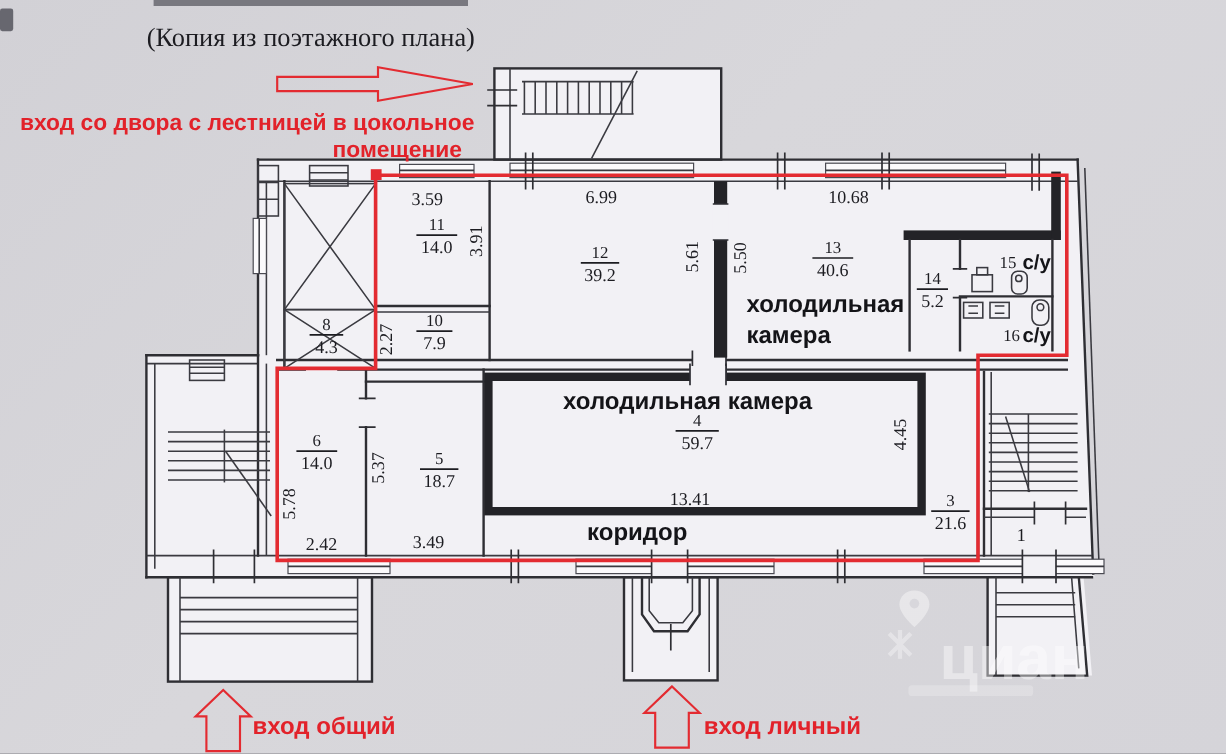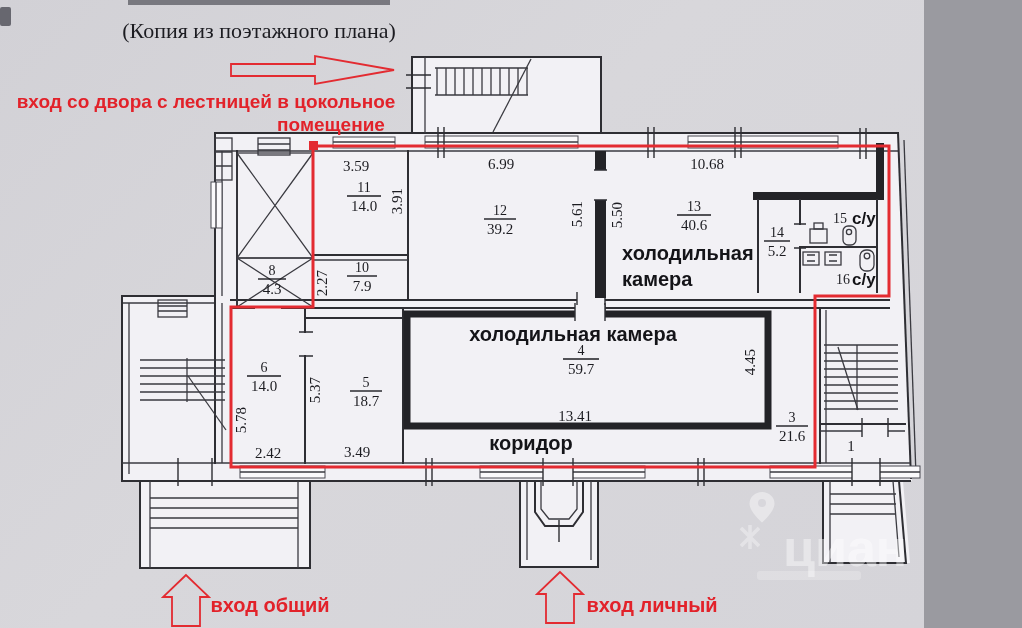--- a/index.html
+++ b/index.html
@@ -1,16 +1,16 @@
 <!DOCTYPE html>
 <html><head>
 <meta charset="utf-8">
 <style>
   html,body{margin:0;padding:0;background:#9a9aa0;}
-  #stage{position:relative;width:924px;height:628px;overflow:hidden;
+  #stage{position:relative;width:1022px;height:628px;overflow:hidden;
          background:linear-gradient(135deg,#d2d1d6 0%,#d8d7db 45%,#d5d4d9 100%);
          font-family:"Liberation Sans",sans-serif;}
   svg{position:absolute;left:0;top:0;}
   .wall{stroke:#2e2e33;stroke-width:2;fill:none;stroke-linecap:square;}
   .wallthin{stroke:#3a3a40;stroke-width:1.3;fill:none;}
   .wallthick{stroke:#232327;stroke-width:7;fill:none;}
   .fillroom{fill:#f2f1f5;}
   .win{fill:#fbfafc;stroke:#4a4a52;stroke-width:1;}
   .tick{stroke:#2e2e33;stroke-width:1.4;}
   .red{stroke:#e32b31;fill:none;}

